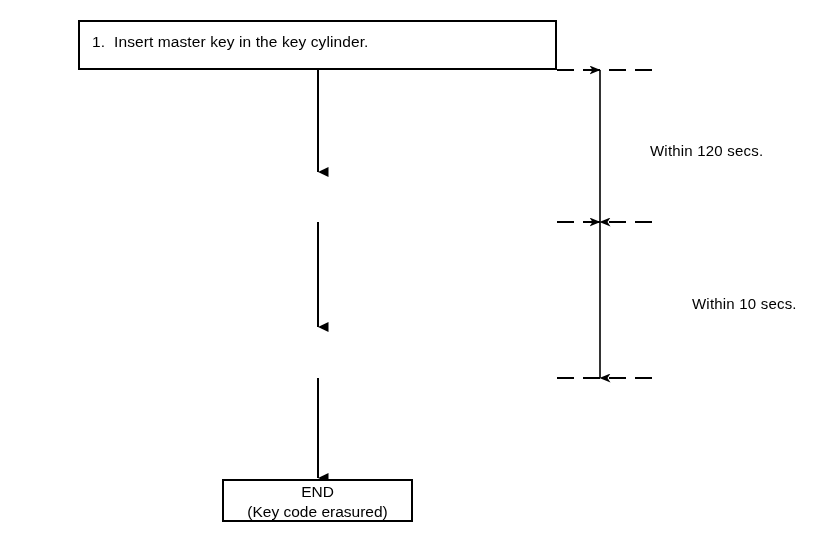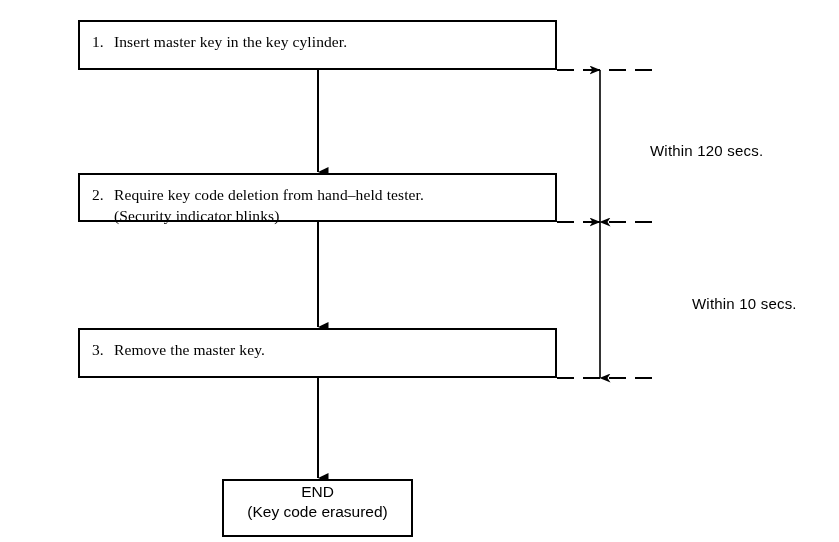--- a/index.html
+++ b/index.html
@@ -31,42 +31,41 @@
   
   .step-box {
     position: absolute;
     box-sizing: border-box;
     border: 2px solid #000;
     background: #ffffff;
     padding: 9px 12px 0 12px;
     font-size: 15.5px;
     line-height: 21px;
     letter-spacing: 0.1px;
-    font-family: Liberation Serif, serif;
   }
   .step-box .num {
     display: inline-block;
     width: 22px;
   }
   .step-box .sub {
     display: block;
     padding-left: 22px;
   }
   #step-1 { left: 78px;  top: 20px;  width: 479px; height: 50px; }
   #step-2 { left: 78px;  top: 173px; width: 479px; height: 49px; }
   #step-3 { left: 78px;  top: 328px; width: 479px; height: 50px; }
 
   
   #end-box {
     position: absolute;
     box-sizing: border-box;
     left: 222px;
     top: 479px;
     width: 191px;
-    height: 58px;
+    height: 43px;
     border: 2.5px solid #000;
     background: #ffffff;
     text-align: center;
     font-size: 15.5px;
     line-height: 20px;
     padding-top: 1px;
   }
   
   .timing-label {
     position: absolute;
@@ -107,28 +106,21 @@
 
     <line x1="600" y1="70" x2="600" y2="222" stroke="#000" stroke-width="1.6" marker-start="url(#dim-up)" marker-end="url(#dim-down)"></line>
 
     <line x1="600" y1="222" x2="600" y2="378" stroke="#000" stroke-width="1.6" marker-start="url(#dim-up)" marker-end="url(#dim-down)"></line>
   </svg>
 
   <div class="step-box" id="step-1">
     <span class="num">1.</span><span>Insert master key in the key cylinder.</span>
   </div>
 
-  <div class="step-box" id="step-2">
-    <span class="num">2.</span><span>Require key code deletion from hand–held tester.</span>
-    <span class="sub">(Security indicator blinks)</span>
-  </div>
 
-  <div class="step-box" id="step-3">
-    <span class="num">3.</span><span>Remove the master key.</span>
-  </div>
 
   <div id="end-box">
     <div>END</div>
     <div>(Key code erasured)</div>
   </div>
 
   <div class="timing-label" id="timing-label-120">Within 120 secs.</div>
 
   <div class="timing-label" id="timing-label-10">Within 10 secs.</div>
 

